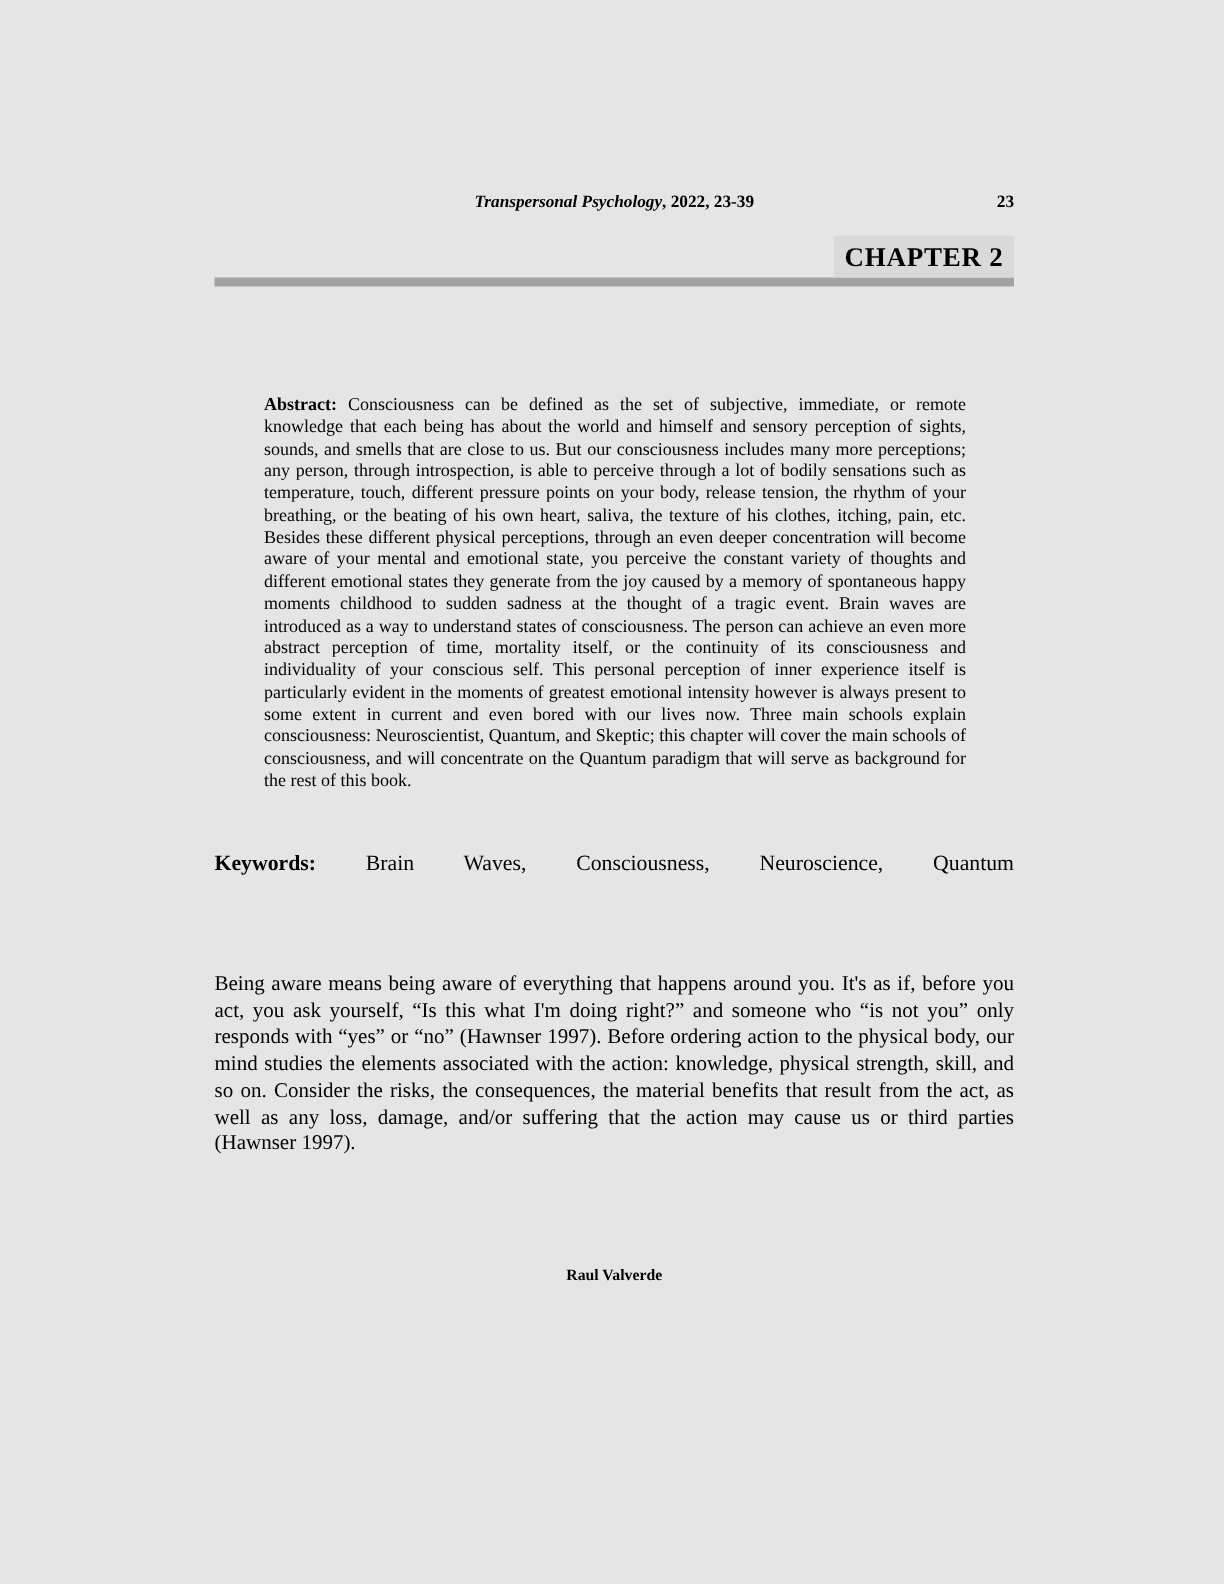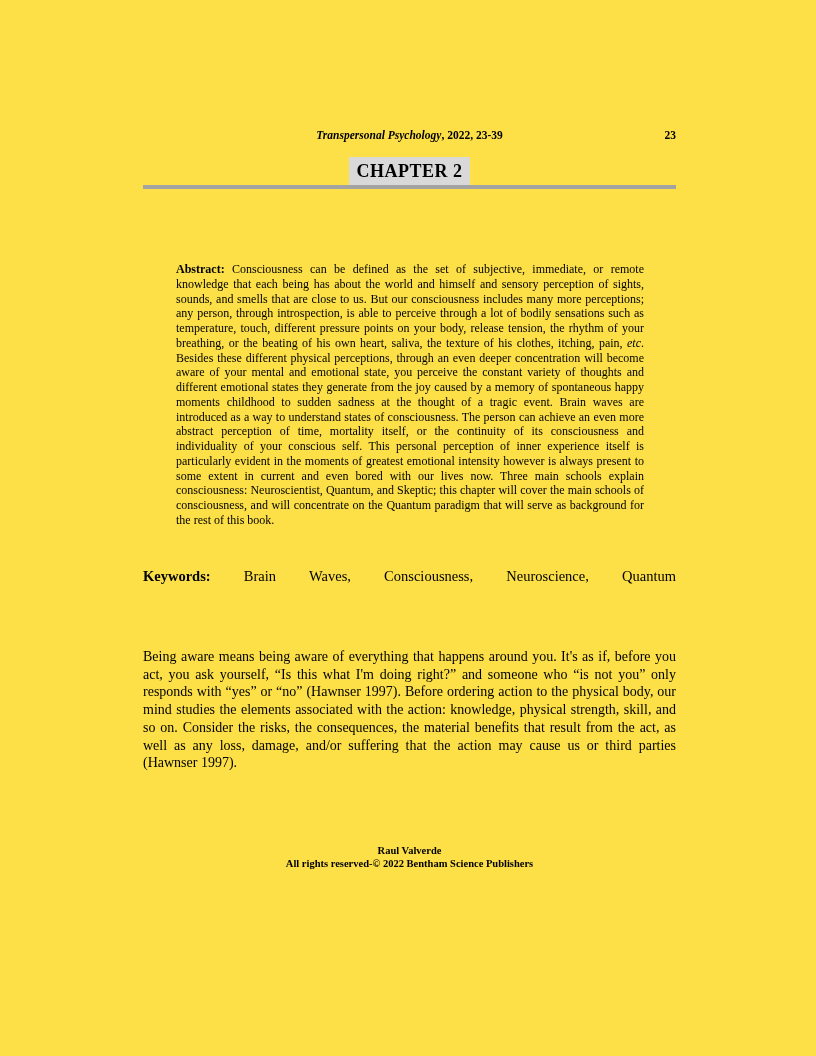--- a/index.html
+++ b/index.html
@@ -4,21 +4,21 @@
 <style>
   html, body {
     margin: 0;
     padding: 0;
     background: #ffffff;
   }
   .page {
     position: relative;
     width: 816px;
     height: 1056px;
-    background: #fde047;
+    background: #e5e5e5;
     color: #000000;
     font-family: "Liberation Serif", "DejaVu Serif", serif;
     overflow: hidden;
   }
 
   
   .running-header {
     position: absolute;
     top: 129px;
     left: 143px;
@@ -41,22 +41,22 @@
     font-weight: bold;
   }
 
   
   .chapter-row {
     position: absolute;
     top: 157px;
     left: 143px;
     width: 533px;
     height: 28px;
-    border-bottom: 4px solid #a3a3a3;
-    text-align: center;
+    border-bottom: 6px solid #a3a3a3;
+    text-align: right;
   }
   .chapter-badge {
     display: inline-block;
     background: #d9d9d9;
     font-size: 18px;
     font-weight: bold;
     line-height: 26px;
     padding: 1px 7px 1px 7px;
     letter-spacing: 0.5px;
   }
@@ -78,21 +78,21 @@
     position: absolute;
     top: 262px;
     left: 176px;
     width: 468px;
     font-size: 12px;
     line-height: 14.75px;
     text-align: justify;
     margin: 0;
   }
   .bold { font-weight: bold; }
-  .italic { font-style: italic; }
+  .italic { }
 
   
   .keywords {
     position: absolute;
     top: 568px;
     left: 143px;
     width: 533px;
     font-size: 14.5px;
     line-height: 17.6px;
     margin: 0;
@@ -160,16 +160,15 @@
 
   <div class="keywords">
     <div class="keywords-line1"><span class="bold">Keywords:</span><span> Brain Waves, Consciousness, Neuroscience, Quantum</span></div>
   </div>
 
 
   <p class="body-paragraph">Being aware means being aware of everything that happens around you. It's as if, before you act, you ask yourself, “Is this what I'm doing right?” and someone who “is not you” only responds with “yes” or “no” (Hawnser 1997). Before ordering action to the physical body, our mind studies the elements associated with the action: knowledge, physical strength, skill, and so on. Consider the risks, the consequences, the material benefits that result from the act, as well as any loss, damage, and/or suffering that the action may cause us or third parties (Hawnser 1997).</p>
 
   <div class="page-footer">
     <div>Raul Valverde</div>
-    <div>All rights reserved-© 2022 Bentham Science Publishers</div>
   </div>
 
 </div>
 
 </body></html>

